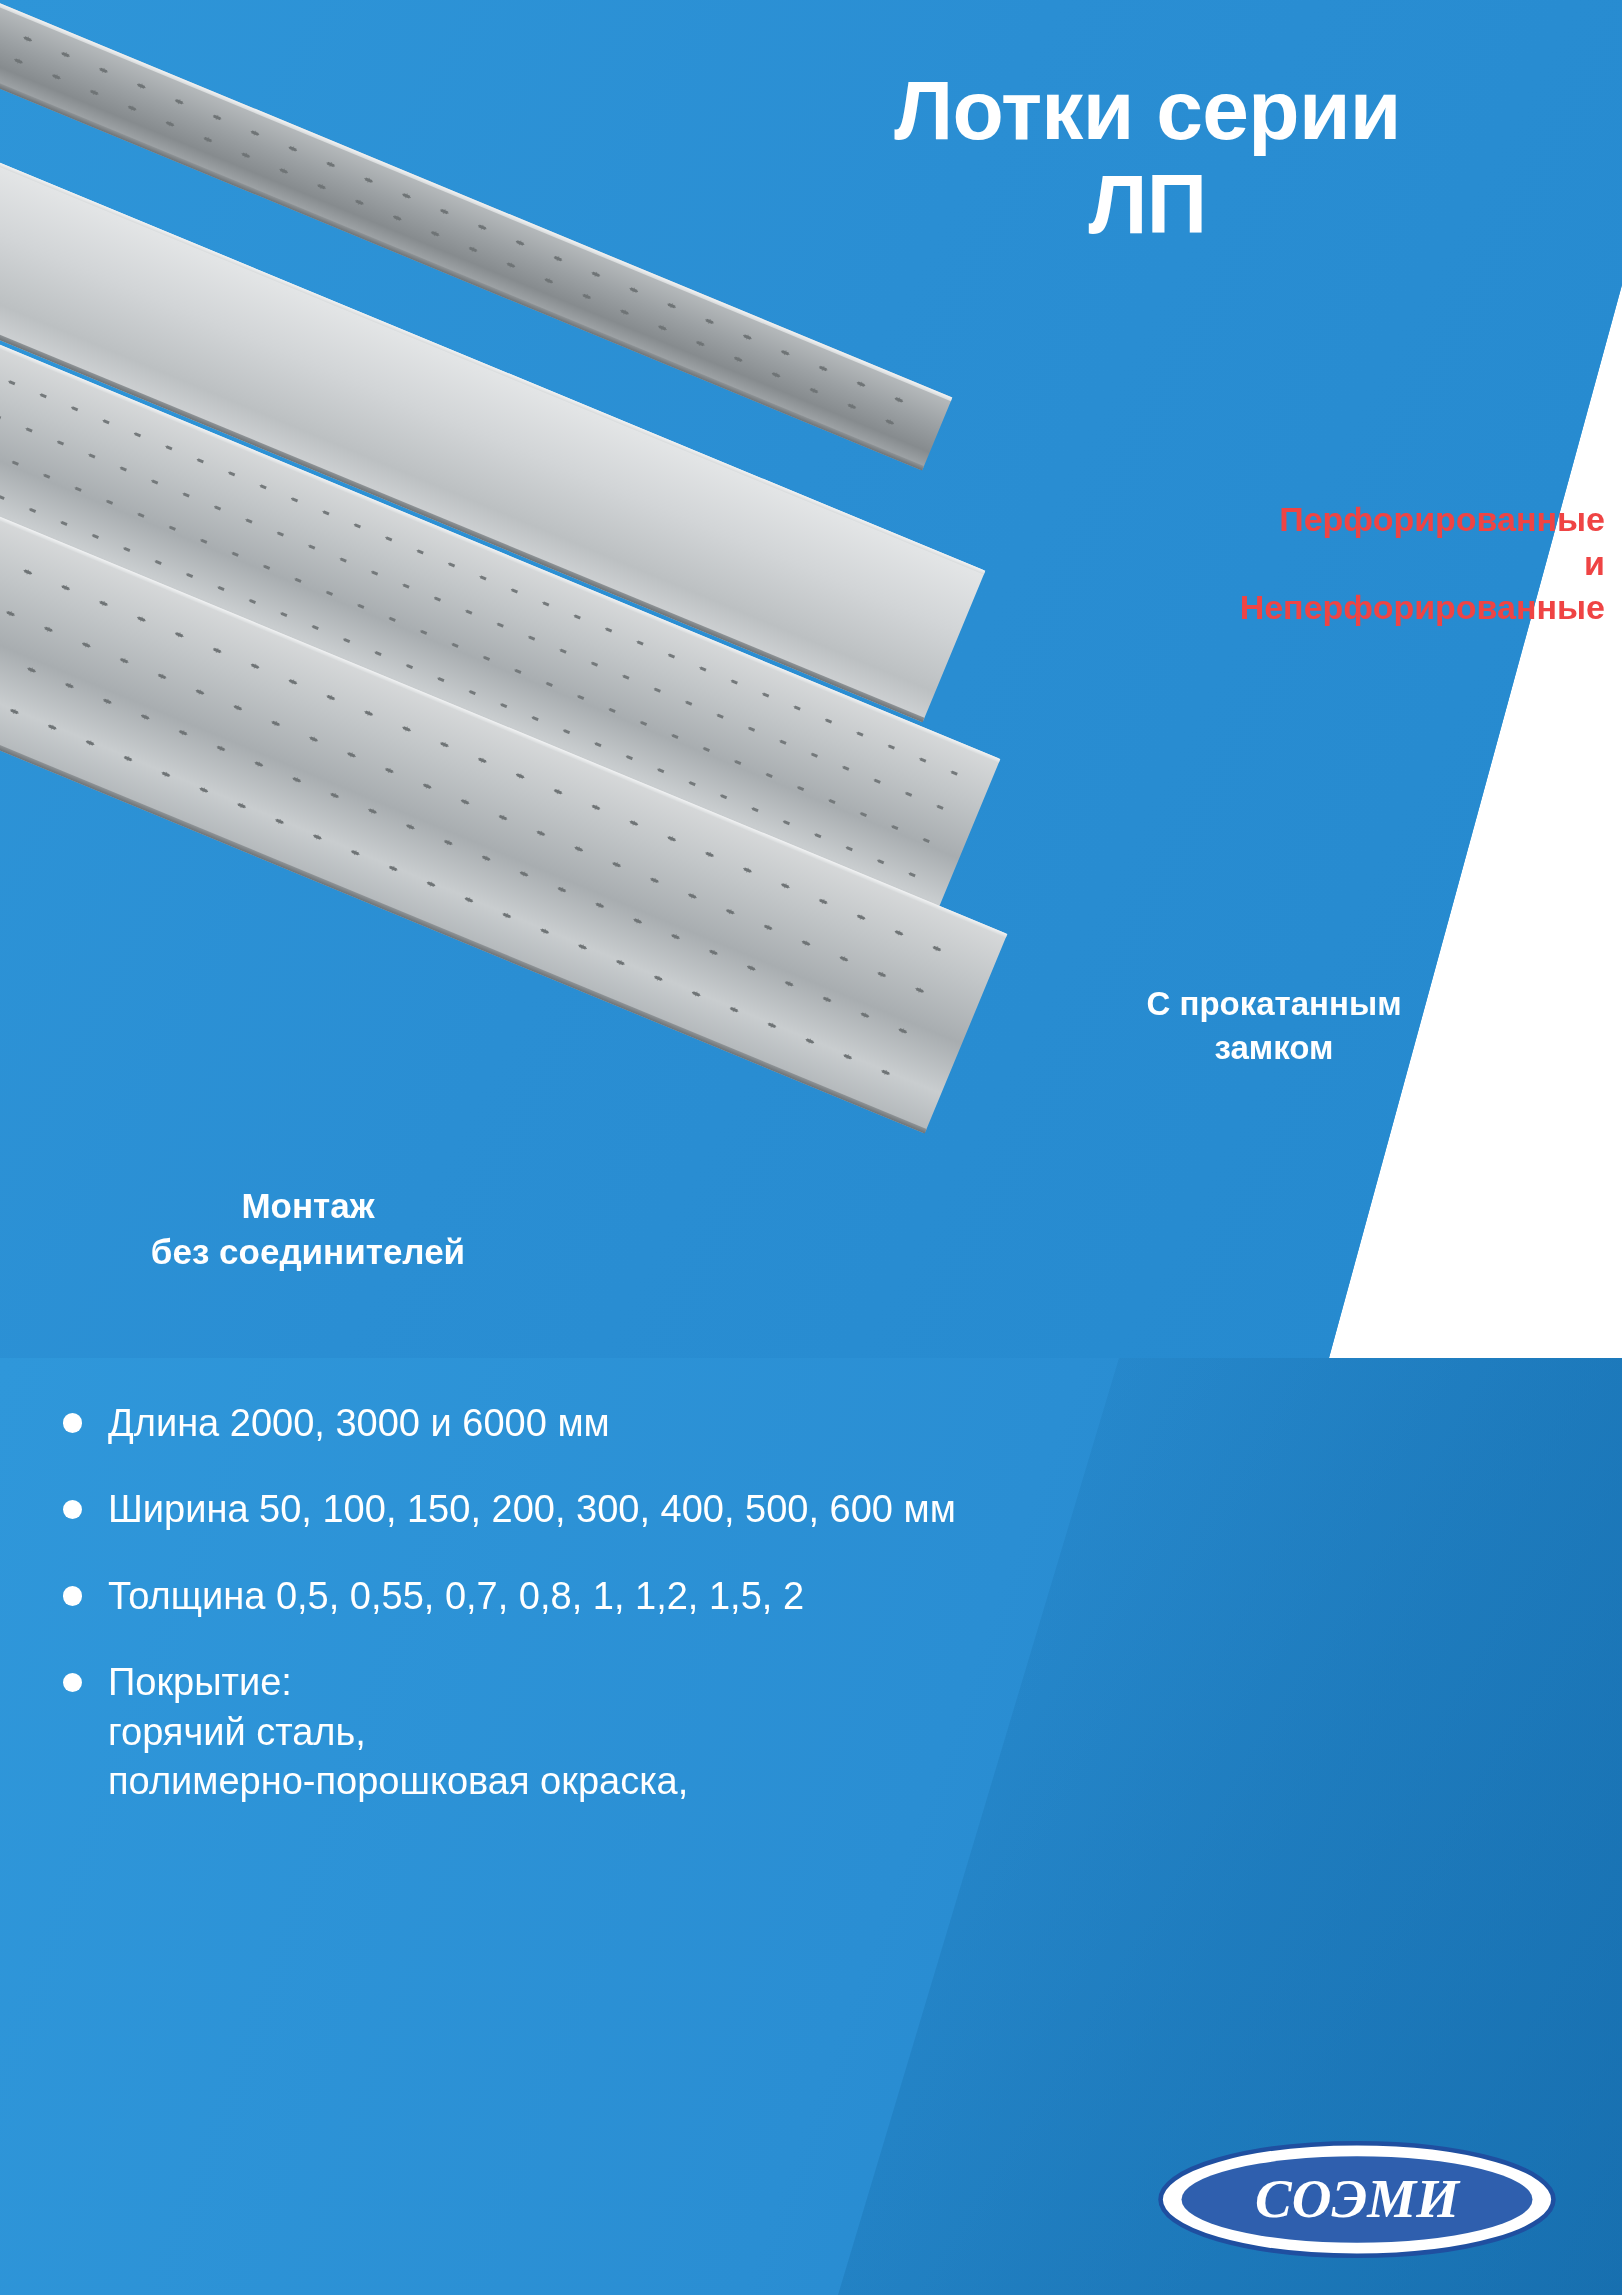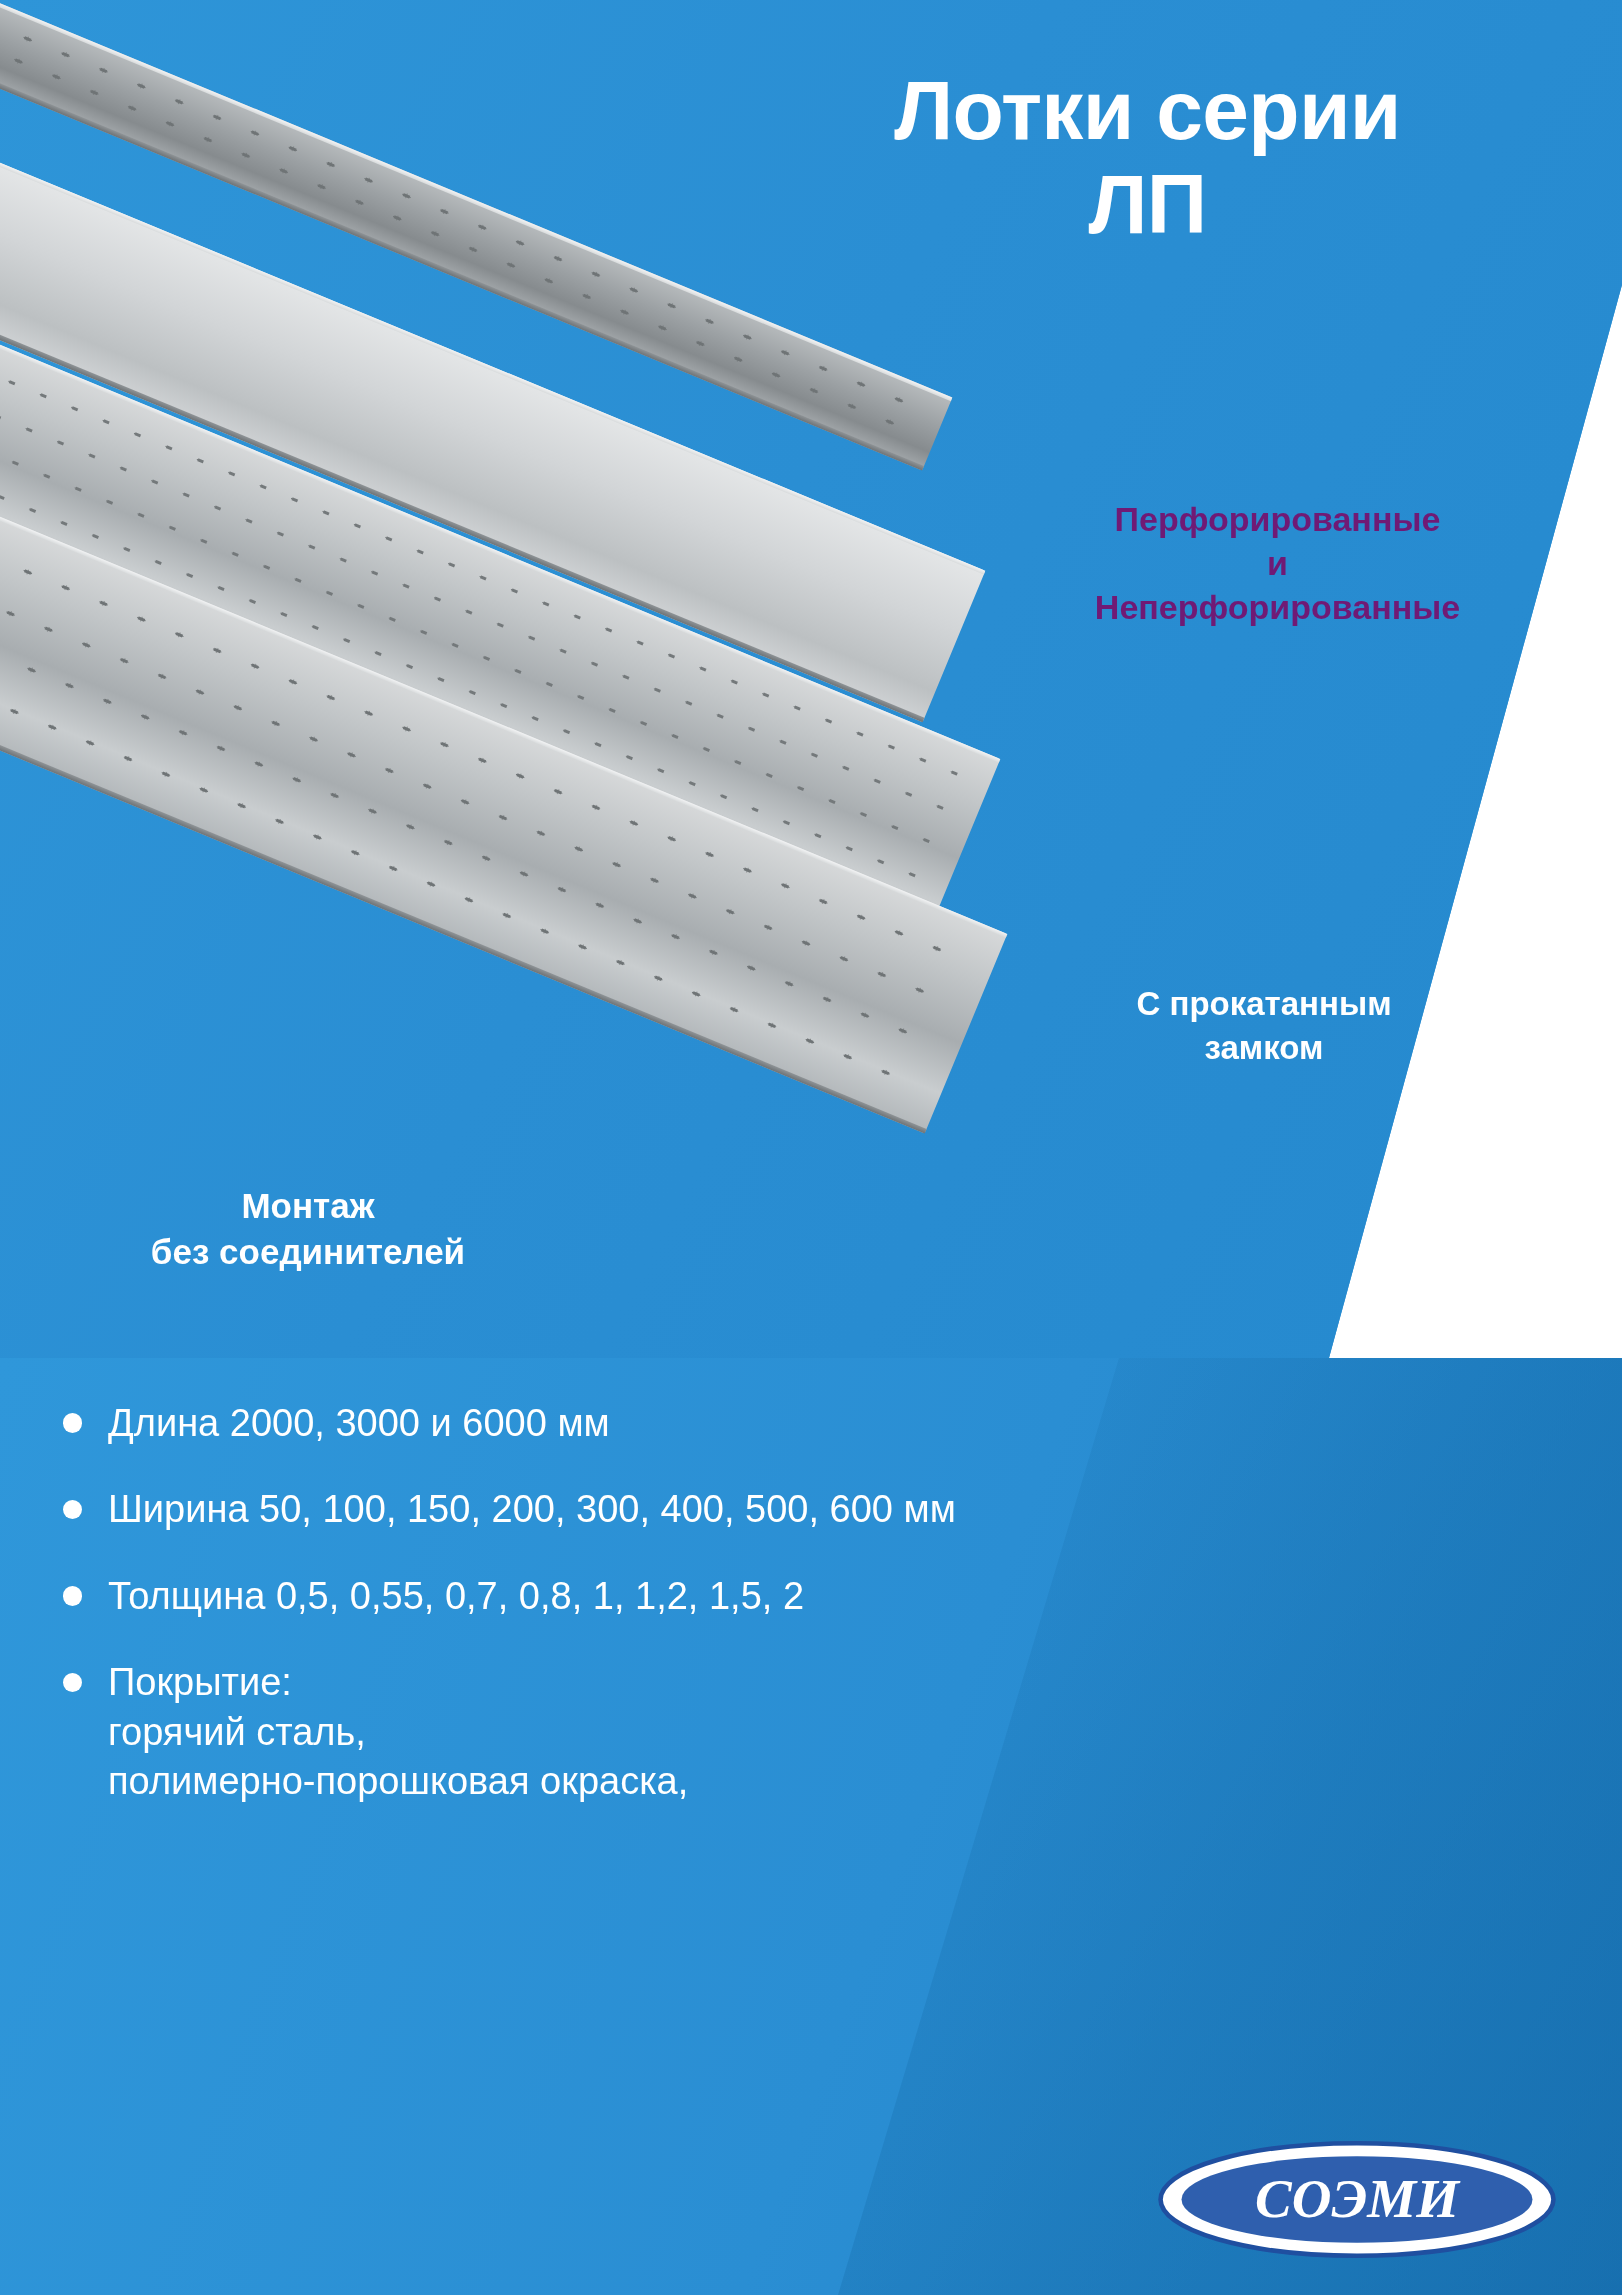--- a/index.html
+++ b/index.html
@@ -124,29 +124,29 @@
     font-size: 84px;
     font-weight: bold;
     line-height: 1.12;
     letter-spacing: -0.7px;
   }
   .label-perf {
     position: absolute;
     right: 41px;
     top: 497px;
     width: 655px;
-    text-align: center;
-    color: #701a75;
+    text-align: right;
+    color: #ef4444;
     font-size: 34px;
     font-weight: bold;
     line-height: 1.30;
   }
   .label-lock {
     position: absolute;
-    right: 153px;
+    right: 143px;
     top: 982px;
     width: 458px;
     text-align: center;
     color: #ffffff;
     font-size: 33px;
     font-weight: bold;
     line-height: 1.32;
   }
   .label-mount {
     position: absolute;

